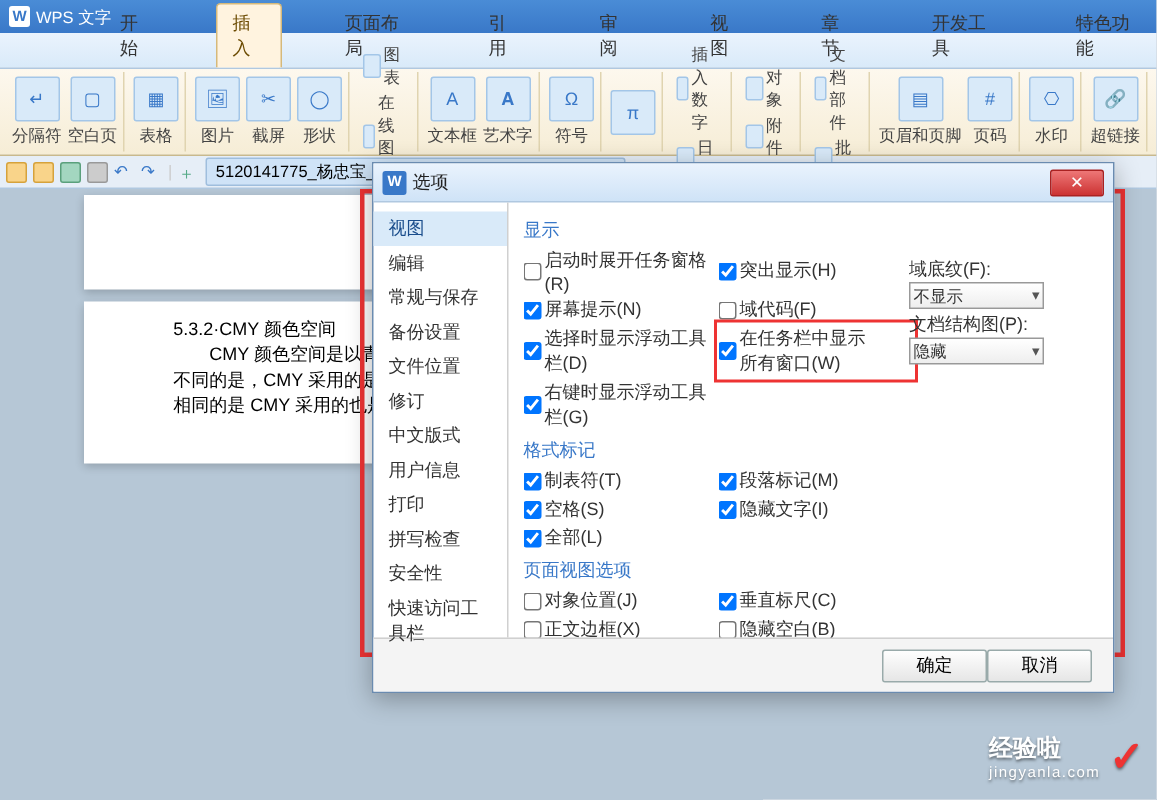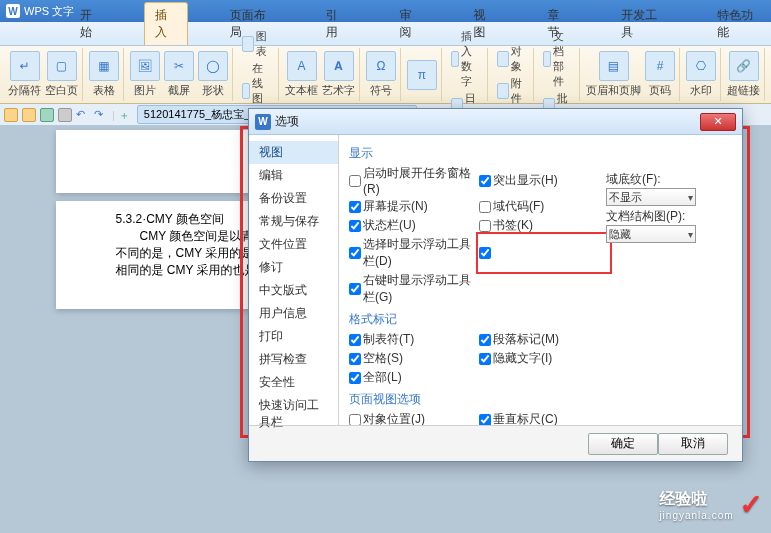--- a/index.html
+++ b/index.html
@@ -228,22 +228,22 @@
   <div class="dlg-title">
     <span class="dicon">W</span>
     <span>选项</span>
     <span class="spacer"></span>
     <div class="dlg-close">✕</div>
   </div>
   <div class="dlg-body">
     <div class="dlg-side">
       <div class="sel">视图</div>
       <div>编辑</div>
+      <div>常规与保存</div>
       <div>备份设置</div>
-      <div>常规与保存</div>
       <div>文件位置</div>
       <div>修订</div>
       <div>中文版式</div>
       <div>用户信息</div>
       <div>打印</div>
       <div>拼写检查</div>
       <div>安全性</div>
       <div>快速访问工具栏</div>
     </div>
     <div class="dlg-main" style="position:relative">
@@ -264,34 +264,25 @@
             <span>屏幕提示(N)</span>
           </label>
         <label class="opt">
             <input type="checkbox" style="">
             <span>域代码(F)</span>
           </label>
       </div>
       <div class="opt-row">
         <label class="opt">
             <input type="checkbox" checked="" style="">
-            <span>状态栏(U)</span>
-          </label>
-        <label class="opt">
-            <input type="checkbox" style="">
-            <span>书签(K)</span>
-          </label>
-      </div>
-      <div class="opt-row">
-        <label class="opt">
-            <input type="checkbox" checked="" style="">
             <span>选择时显示浮动工具栏(D)</span>
           </label>
         <label class="opt" style="outline:2px solid #e33; outline-offset:1px; padding-right:30px">
             <input type="checkbox" checked="" style="">
+            <span>在任务栏中显示所有窗口(W)</span>
           </label>
       </div>
       <div class="opt-row">
         <label class="opt">
             <input type="checkbox" checked="" style="">
             <span>右键时显示浮动工具栏(G)</span>
           </label>
       </div>
 
       <div class="right-col">

